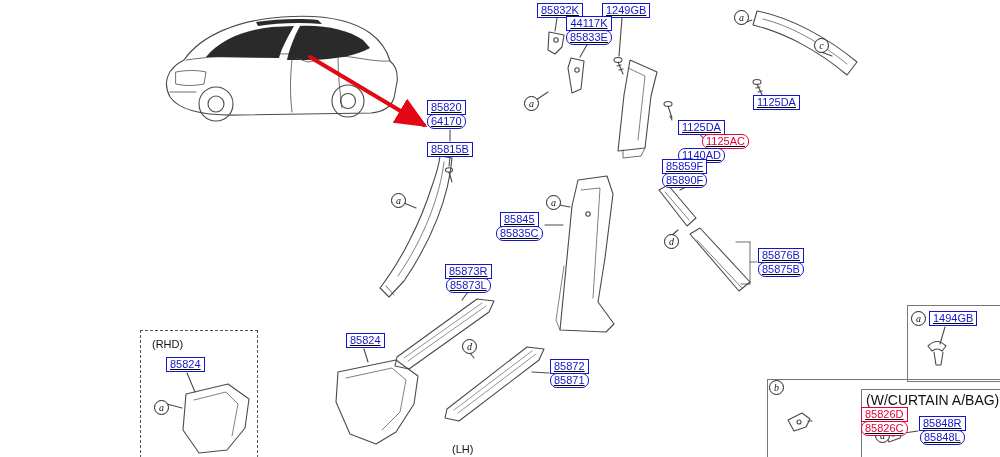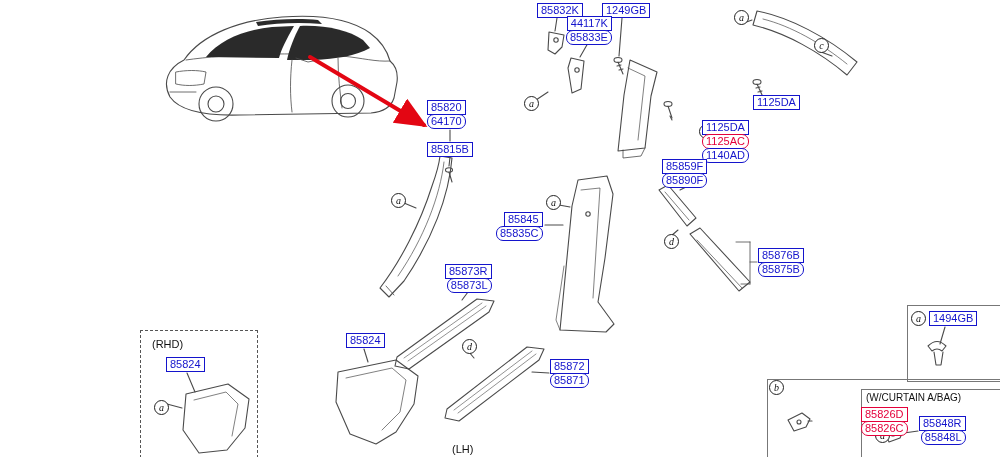--- a/index.html
+++ b/index.html
@@ -5,33 +5,33 @@
   :root{
     --part_blue:#1414cc;
     --part_red:#e4003a;
     --arrow_red:#e30613;
     --line_gray:#4a4a4a;
   }
   html,body{margin:0;padding:0;background:#fff;}
   #stage{position:relative;width:1000px;height:457px;background:#fff;overflow:hidden;
          font-family:"Liberation Sans",sans-serif;}
   #linework{position:absolute;left:0;top:0;}
-  .lgroup{position:absolute;display:flex;flex-direction:column;align-items:flex-end;z-index:3;}
+  .lgroup{position:absolute;display:flex;flex-direction:column;align-items:center;z-index:3;text-decoration:underline;}
   .lline{color:var(--part_blue,#1414cc);border:1px solid currentColor;background:#fff;
          font:11px "Liberation Sans",sans-serif;line-height:13px;padding:0 3px;
          text-align:center;white-space:nowrap;cursor:pointer;}
   .lline + .lline{margin-top:-1px;border-radius:7px;}
   .lline.red{color:var(--part_red,#e4003a);margin-left:48px;}
   .marker{position:absolute;width:13px;height:13px;border:1px solid #222;border-radius:50%;
           background:#fff;color:#111;font:italic 10px "Liberation Serif",serif;
           display:flex;align-items:center;justify-content:center;z-index:3;}
   .pbox{position:absolute;border:1px solid #777;z-index:1;}
   .pbox.dashed{border-style:dashed;border-color:#555;}
   .note{position:absolute;color:#111;font:11px "Liberation Sans",sans-serif;white-space:nowrap;z-index:3;}
-  .note.small{font-size:10px;}
+  .note.small{font-size:14px;}
 </style>
 </head>
 <body style="background: rgb(255, 255, 255);">
 
 <div id="stage">
 
   <svg id="linework" width="1000" height="457" viewBox="0 0 1000 457">
     <defs>
       <marker id="arr" markerWidth="9" markerHeight="8" refX="7" refY="3.5" orient="auto">
         <path d="M0,0L8,3.5L0,7Z" fill="var(--arrow_red,#e30613)"></path>

